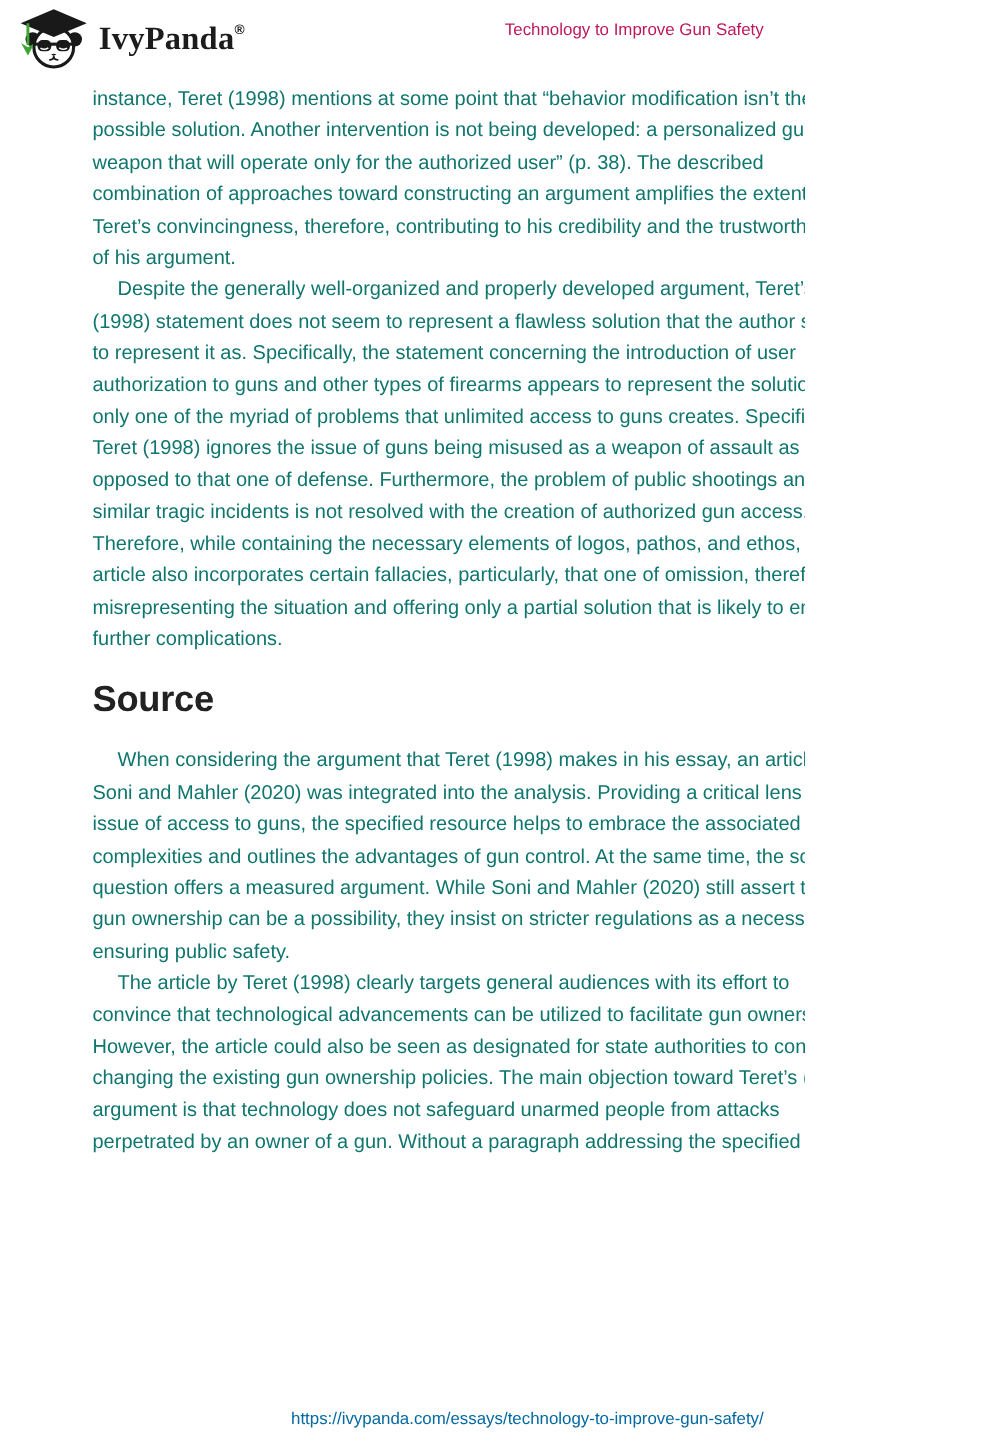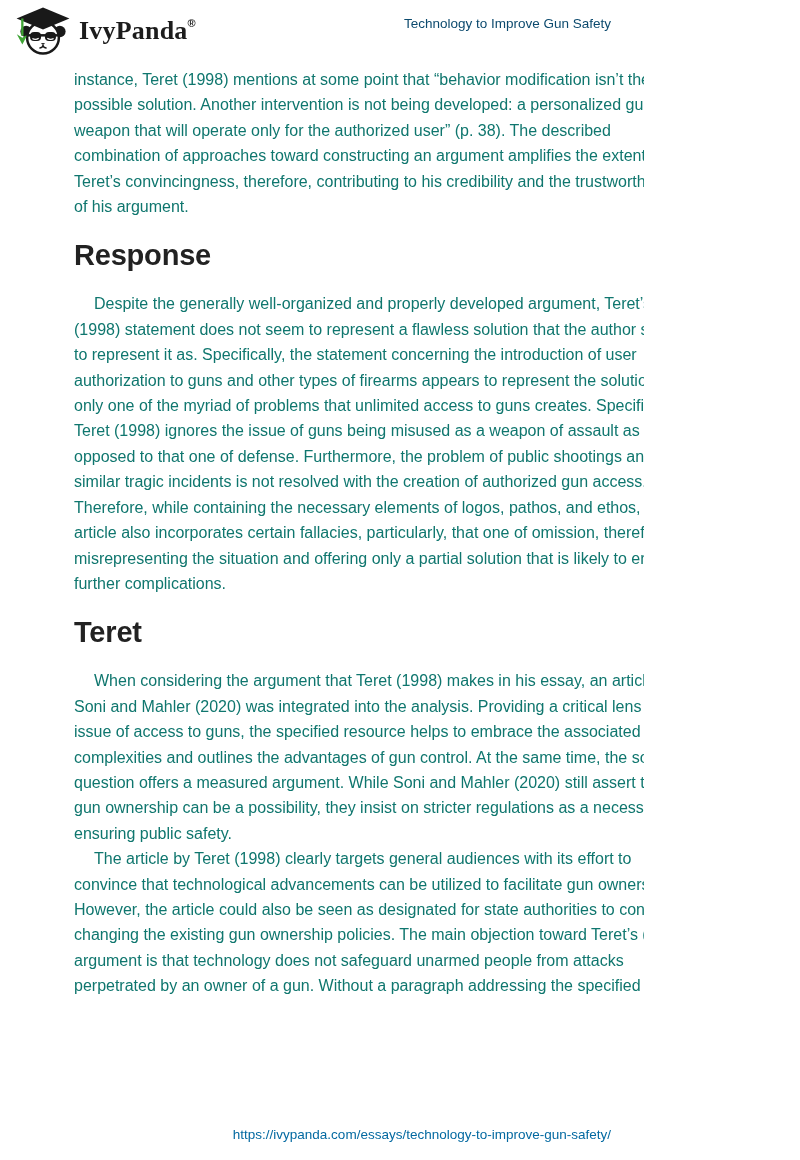--- a/index.html
+++ b/index.html
@@ -28,21 +28,21 @@
   }
   .brand-text sup {
     font-size: 11px;
     font-weight: 700;
     position: relative; top: -2px;
     font-family: "Liberation Sans", sans-serif;
   }
   .doc-title {
     position: absolute; right: 33px; top: 16px;
     font-size: 13.5px;
-    color: #0c4a6e;
+    color: #be185d;
   }
 
   
   .essay {
     position: absolute;
     left: 74px; top: 60px;
     width: 692px;
     padding-top: 7px;
   }
   .para {
@@ -109,35 +109,34 @@
   </header>
 
   <main class="essay">
     <p class="para no-indent">instance, Teret (1998) mentions at some point that “behavior modification isn’t the only
 possible solution. Another intervention is not being developed: a personalized gun, a
 weapon that will operate only for the authorized user” (p. 38). The described
 combination of approaches toward constructing an argument amplifies the extent of
 Teret’s convincingness, therefore, contributing to his credibility and the trustworthiness
 of his argument.</p>
 
-    <h2>Response</h2>
     <p class="para">Despite the generally well-organized and properly developed argument, Teret’s
 (1998) statement does not seem to represent a flawless solution that the author seeks
 to represent it as. Specifically, the statement concerning the introduction of user
 authorization to guns and other types of firearms appears to represent the solution to
 only one of the myriad of problems that unlimited access to guns creates. Specifically,
 Teret (1998) ignores the issue of guns being misused as a weapon of assault as
 opposed to that one of defense. Furthermore, the problem of public shootings and
 similar tragic incidents is not resolved with the creation of authorized gun access.
 Therefore, while containing the necessary elements of logos, pathos, and ethos, the
 article also incorporates certain fallacies, particularly, that one of omission, therefore,
 misrepresenting the situation and offering only a partial solution that is likely to entail
 further complications.</p>
 
-    <h2>Teret</h2>
+    <h2>Source</h2>
     <p class="para">When considering the argument that Teret (1998) makes in his essay, an article by
 Soni and Mahler (2020) was integrated into the analysis. Providing a critical lens to the
 issue of access to guns, the specified resource helps to embrace the associated
 complexities and outlines the advantages of gun control. At the same time, the source in
 question offers a measured argument. While Soni and Mahler (2020) still assert that
 gun ownership can be a possibility, they insist on stricter regulations as a necessity for
 ensuring public safety.</p>
 
     <p class="para">The article by Teret (1998) clearly targets general audiences with its effort to
 convince that technological advancements can be utilized to facilitate gun ownership.

